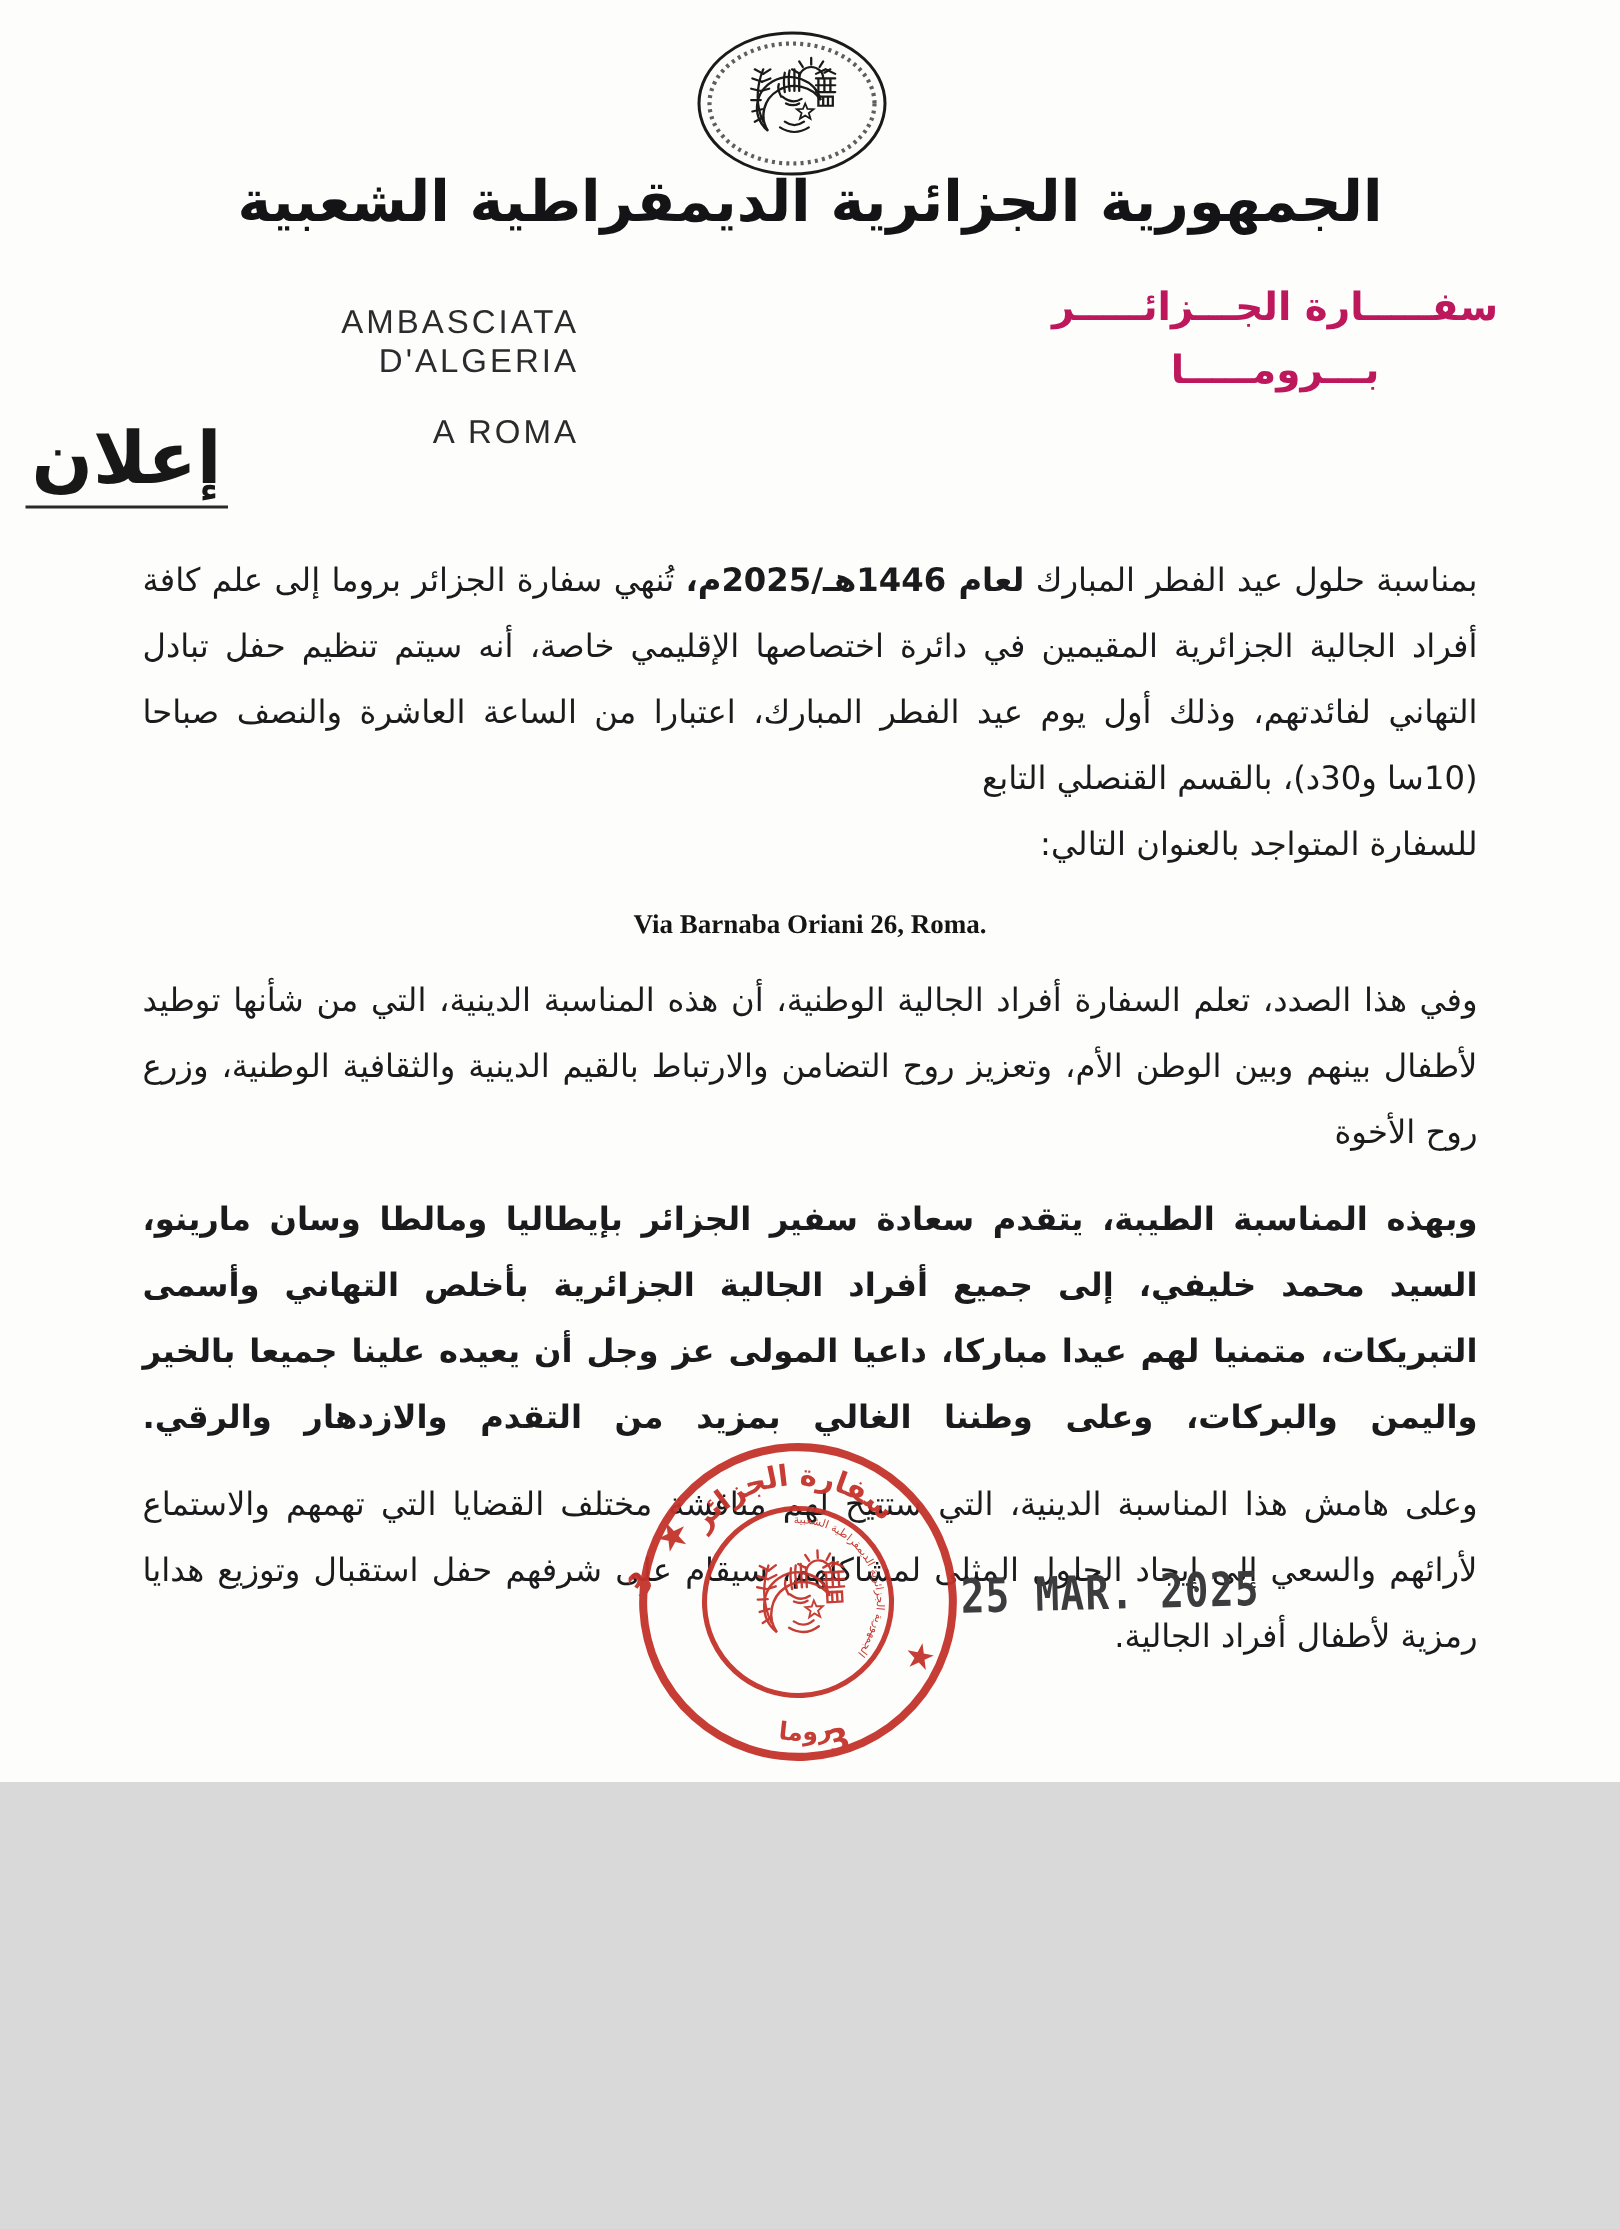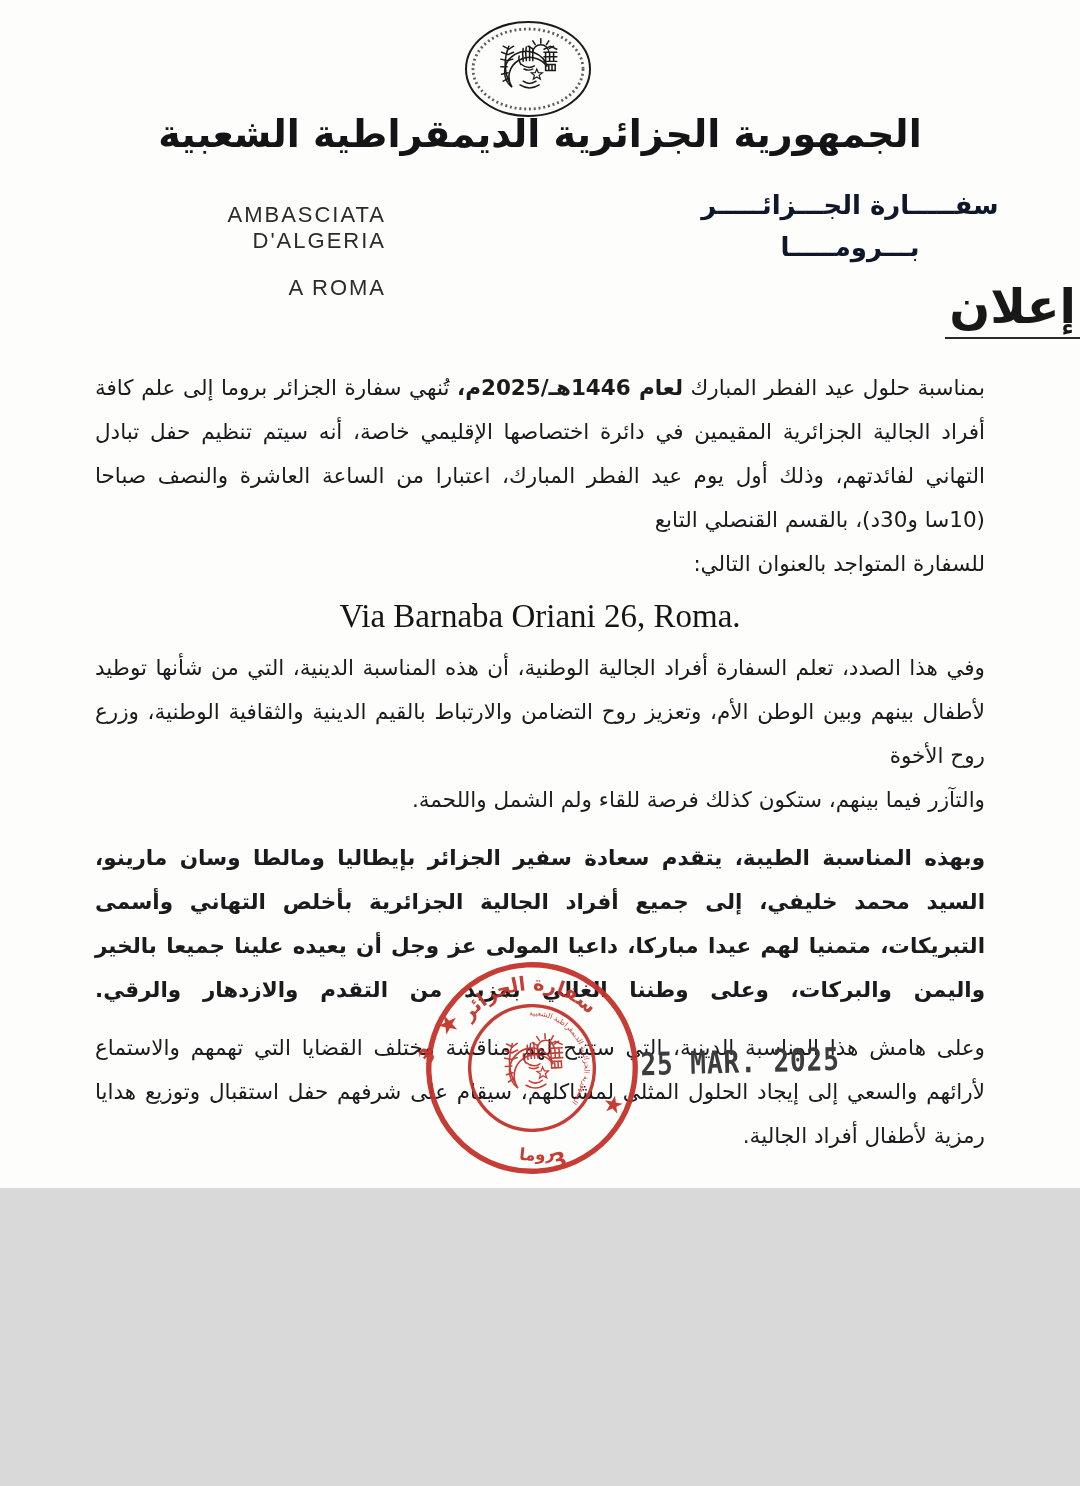--- a/index.html
+++ b/index.html
@@ -22,43 +22,43 @@
   }
   
   .hdr-left{
     position:absolute;left:96px;top:202px;width:290px;
     text-align:right;font-family:"Liberation Sans",sans-serif;
     font-size:22px;letter-spacing:2px;color:#2b2b2d;
   }
   .hdr-left .l2{margin-top:21px;letter-spacing:2px;}
   .hdr-right{
     position:absolute;left:700px;top:190px;width:300px;
-    direction:rtl;text-align:center;font-weight:bold;color:#0f172a;
+    direction:rtl;text-align:center;font-weight:bold;color:#be185d;
     font-size:26px;
   }
   .hdr-right .l2{margin-top:12px;}
   
-  .title-wrap{position:absolute;left:0;right:0;top:280px;text-align:right;margin-left:17px;}
+  .title-wrap{position:absolute;left:0;right:0;top:280px;text-align:left;margin-left:17px;}
   .title{
     display:inline-block;font-size:48px;font-weight:bold;color:#181818;
     border-bottom:2px solid #2a2a2a;padding:0 4px 4px 4px;line-height:1.1;
   }
   
   .doc-body{
     position:absolute;left:95px;top:366px;width:890px;
     direction:rtl;font-size:21.5px;line-height:44px;color:#1b1b1d;
   }
   .par{text-align:justify;margin:0;}
   .tail{margin:0;}
   .b{font-weight:bold;}
   .p3{font-weight:bold;text-align:justify;text-align-last:justify;margin:14px 0 0 0;}
   .p4{margin:14px 0 0 0;}
   .address{
     direction:ltr;text-align:center;margin:8px 0;
-    font-family:"Liberation Serif",serif;font-weight:normal;font-size:33px;color:#151515;
+    font-family:"Liberation Serif",serif;font-weight:bold;font-size:18px;color:#151515;
   }
   
   .stamp{
     position:absolute;left:420px;top:956px;width:224px;height:224px;
     transform:rotate(-3deg);opacity:.95;color:#c4332c;
   }
   .stamp text{fill:currentColor;}
   
   .datestamp{
     position:absolute;left:640px;top:1046px;
@@ -119,21 +119,20 @@
   </div>
 
   <div class="doc-body">
 
     <p class="par"><span>بمناسبة حلول عيد الفطر المبارك </span><span class="b">لعام 1446هـ/2025م،</span><span> تُنهي سفارة الجزائر بروما إلى علم كافة أفراد الجالية الجزائرية المقيمين في دائرة اختصاصها الإقليمي خاصة، أنه سيتم تنظيم حفل تبادل التهاني لفائدتهم، وذلك أول يوم عيد الفطر المبارك، اعتبارا من الساعة العاشرة والنصف صباحا (10سا و30د)، بالقسم القنصلي التابع</span></p>
     <p class="tail">للسفارة المتواجد بالعنوان التالي:</p>
 
     <p class="address">Via Barnaba Oriani 26, Roma.</p>
 
     <p class="par">وفي هذا الصدد، تعلم السفارة أفراد الجالية الوطنية، أن هذه المناسبة الدينية، التي من شأنها توطيد لأطفال بينهم وبين الوطن الأم، وتعزيز روح التضامن والارتباط بالقيم الدينية والثقافية الوطنية، وزرع روح الأخوة</p>
-    <p class="tail">والتآزر فيما بينهم، ستكون كذلك فرصة للقاء ولم الشمل واللحمة.</p>
 
     <p class="par p3">وبهذه المناسبة الطيبة، يتقدم سعادة سفير الجزائر بإيطاليا ومالطا وسان مارينو، السيد محمد خليفي، إلى جميع أفراد الجالية الجزائرية بأخلص التهاني وأسمى التبريكات، متمنيا لهم عيدا مباركا، داعيا المولى عز وجل أن يعيده علينا جميعا بالخير واليمن والبركات، وعلى وطننا الغالي بمزيد من التقدم والازدهار والرقي.</p>
 
     <p class="par p4">وعلى هامش هذا المناسبة الدينية، التي ستتيح لهم مناقشة مختلف القضايا التي تهمهم والاستماع لأرائهم والسعي إلى إيجاد الحلول المثلى لمشاكلهم، سيقام على شرفهم حفل استقبال وتوزيع هدايا رمزية لأطفال أفراد الجالية.</p>
   </div>
 
   <svg class="stamp" viewBox="0 0 230 230" aria-hidden="true">
     <circle cx="115" cy="115" r="106" fill="none" stroke="currentColor" stroke-width="5.5"></circle>
     <circle cx="115" cy="115" r="64" fill="none" stroke="currentColor" stroke-width="3.5"></circle>
 

